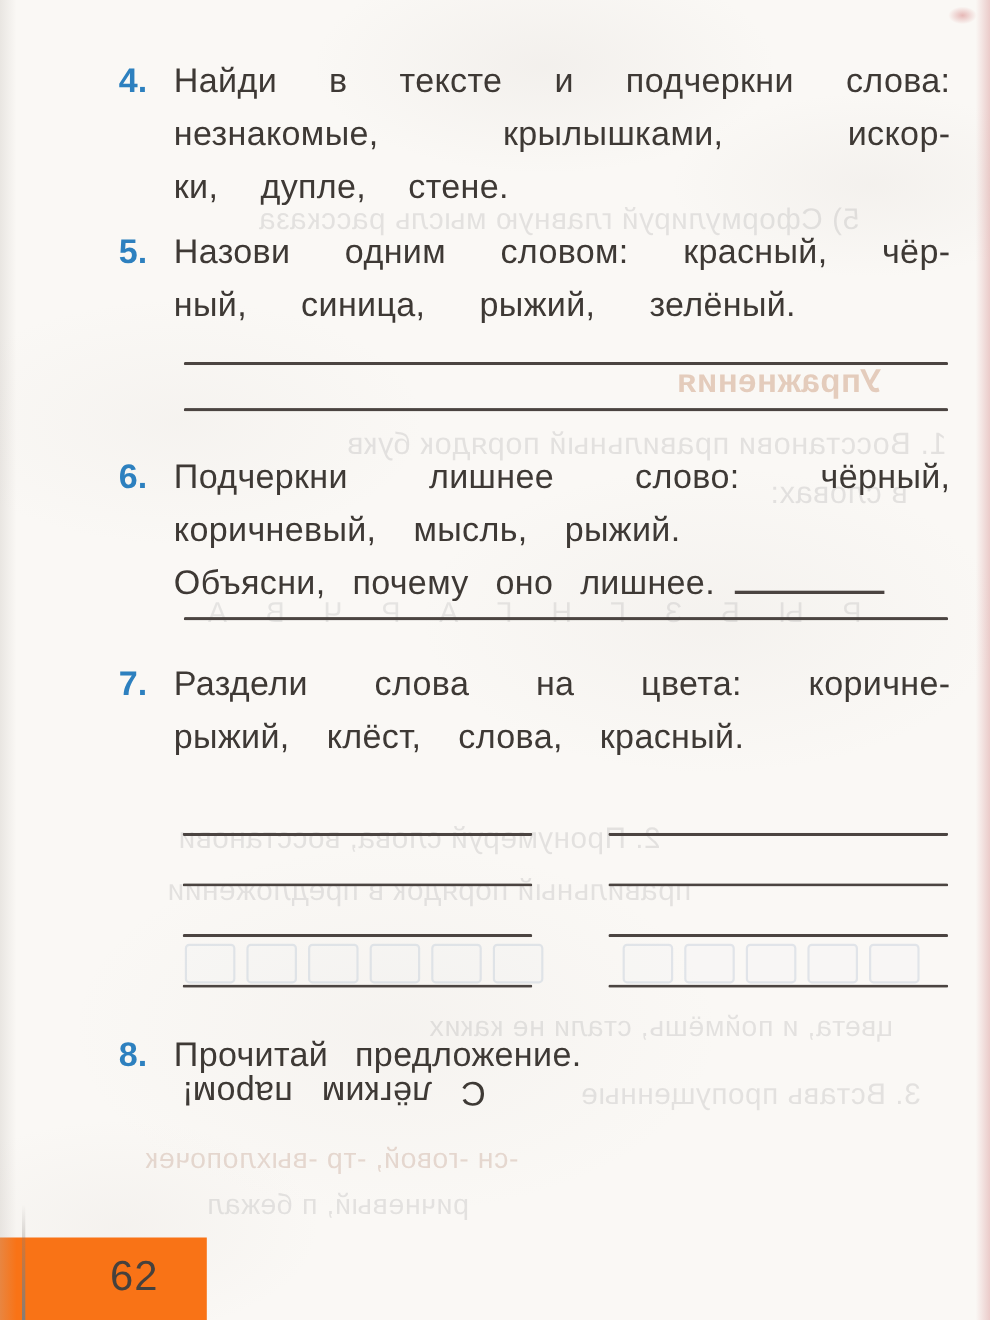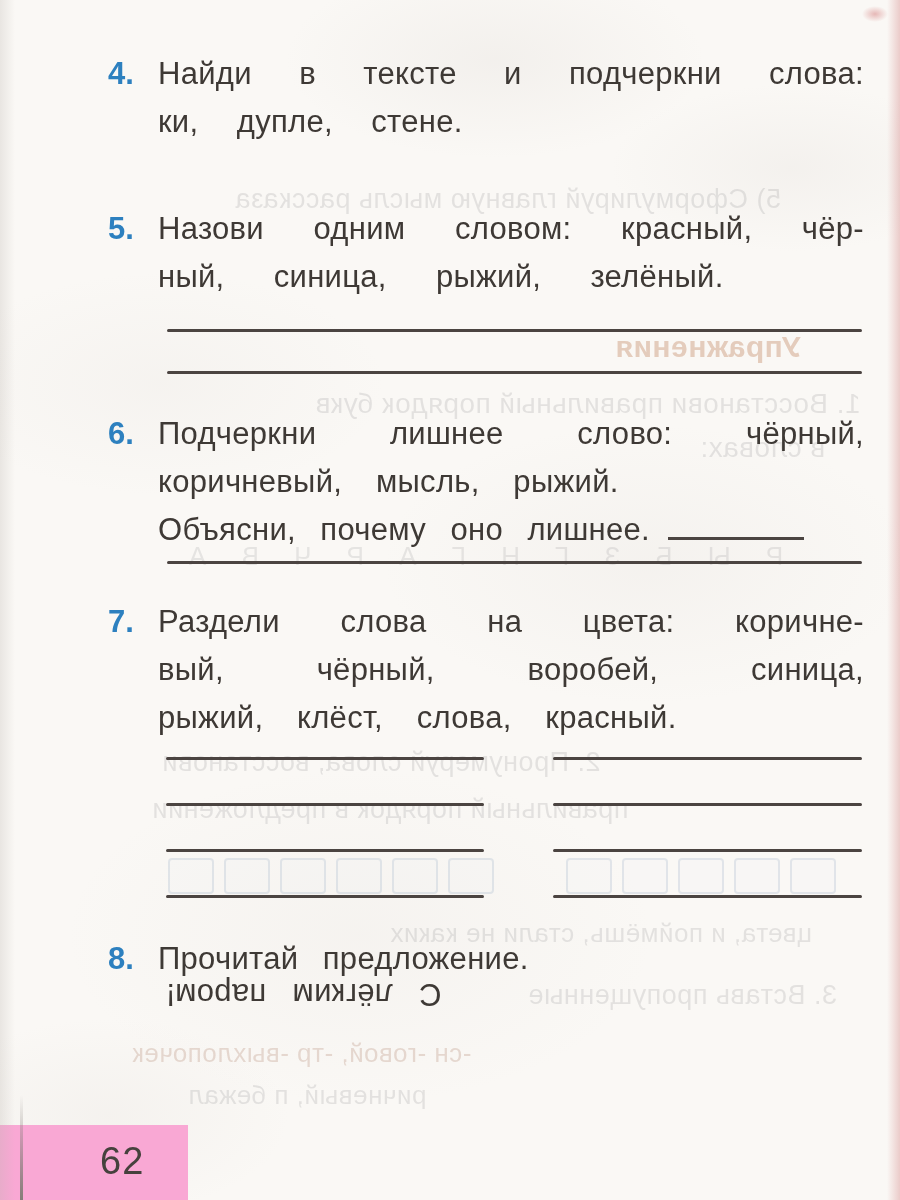--- a/index.html
+++ b/index.html
@@ -54,21 +54,21 @@
   .ghost.orange{color:#b4683a;opacity:.30;font-weight:700;}
   .ghost.caps{letter-spacing:14px;opacity:.15;}
   .ghost.warm{color:#a06a50;opacity:.22;}
 
   
   .gridrow{position:absolute;top:858px;left:168px;width:696px;height:34px;display:flex;opacity:.38;}
   .gbox{width:42px;height:32px;border:2px solid #b9c6d6;border-radius:4px;margin-right:10px;background:rgba(225,232,240,.25);}
   .gbox.gap{margin-left:62px;}
 
   
-  .footer-box{position:absolute;left:0;top:1125px;width:188px;height:75px;background:#f9a8d4;text-decoration:underline;}
+  .footer-box{position:absolute;left:0;top:1125px;width:188px;height:75px;background:#f97316;text-decoration:underline;}
   .page-num{position:absolute;left:100px;top:15px;font-size:38px;color:#46413d;letter-spacing:1px;}
 </style>
 </head>
 <body>
 
 <div class="page">
   <div class="mottle"></div>
 
   <span class="ghost" style="left:235px;top:184px;font-size:27px;">5) Сформулируй главную мысль рассказа</span>
   <span class="ghost orange" style="left:615px;top:330px;font-size:30px;">Упражнения</span>
@@ -93,20 +93,21 @@
     <div class="gbox"></div>
     <div class="gbox"></div>
     <div class="gbox"></div>
     <div class="gbox"></div>
   </div>
 
   <section class="ex" style="top:50px;">
     <span class="num">4.</span>
     <div class="body">
       <div class="line j">Найди в тексте и подчеркни слова:</div>
+      <div class="line j">незнакомые, крылышками, искор-</div>
       <div class="line ws-l">ки, дупле, стене.</div>
     </div>
   </section>
 
   <section class="ex" style="top:205px;">
     <span class="num">5.</span>
     <div class="body">
       <div class="line j">Назови одним словом: красный, чёр-</div>
       <div class="line ws-xl">ный, синица, рыжий, зелёный.</div>
     </div>
@@ -123,21 +124,20 @@
       <div class="line ws-s"><span>Объясни, почему оно лишнее.</span><span class="blank"></span></div>
     </div>
   </section>
 
   <div class="wline" style="left:167px;top:561px;width:695px;"></div>
 
   <section class="ex" style="top:598px;">
     <span class="num">7.</span>
     <div class="body">
       <div class="line j">Раздели слова на цвета: коричне-</div>
-      <div class="line j">вый, чёрный, воробей, синица,</div>
       <div class="line ws-m">рыжий, клёст, слова, красный.</div>
     </div>
   </section>
 
   <div class="wline" style="left:166px;top:757px;width:318px;"></div>
   <div class="wline" style="left:553px;top:757px;width:309px;"></div>
   <div class="wline" style="left:166px;top:803px;width:318px;"></div>
   <div class="wline" style="left:553px;top:803px;width:309px;"></div>
   <div class="wline" style="left:166px;top:849px;width:318px;"></div>
   <div class="wline" style="left:553px;top:849px;width:309px;"></div>

